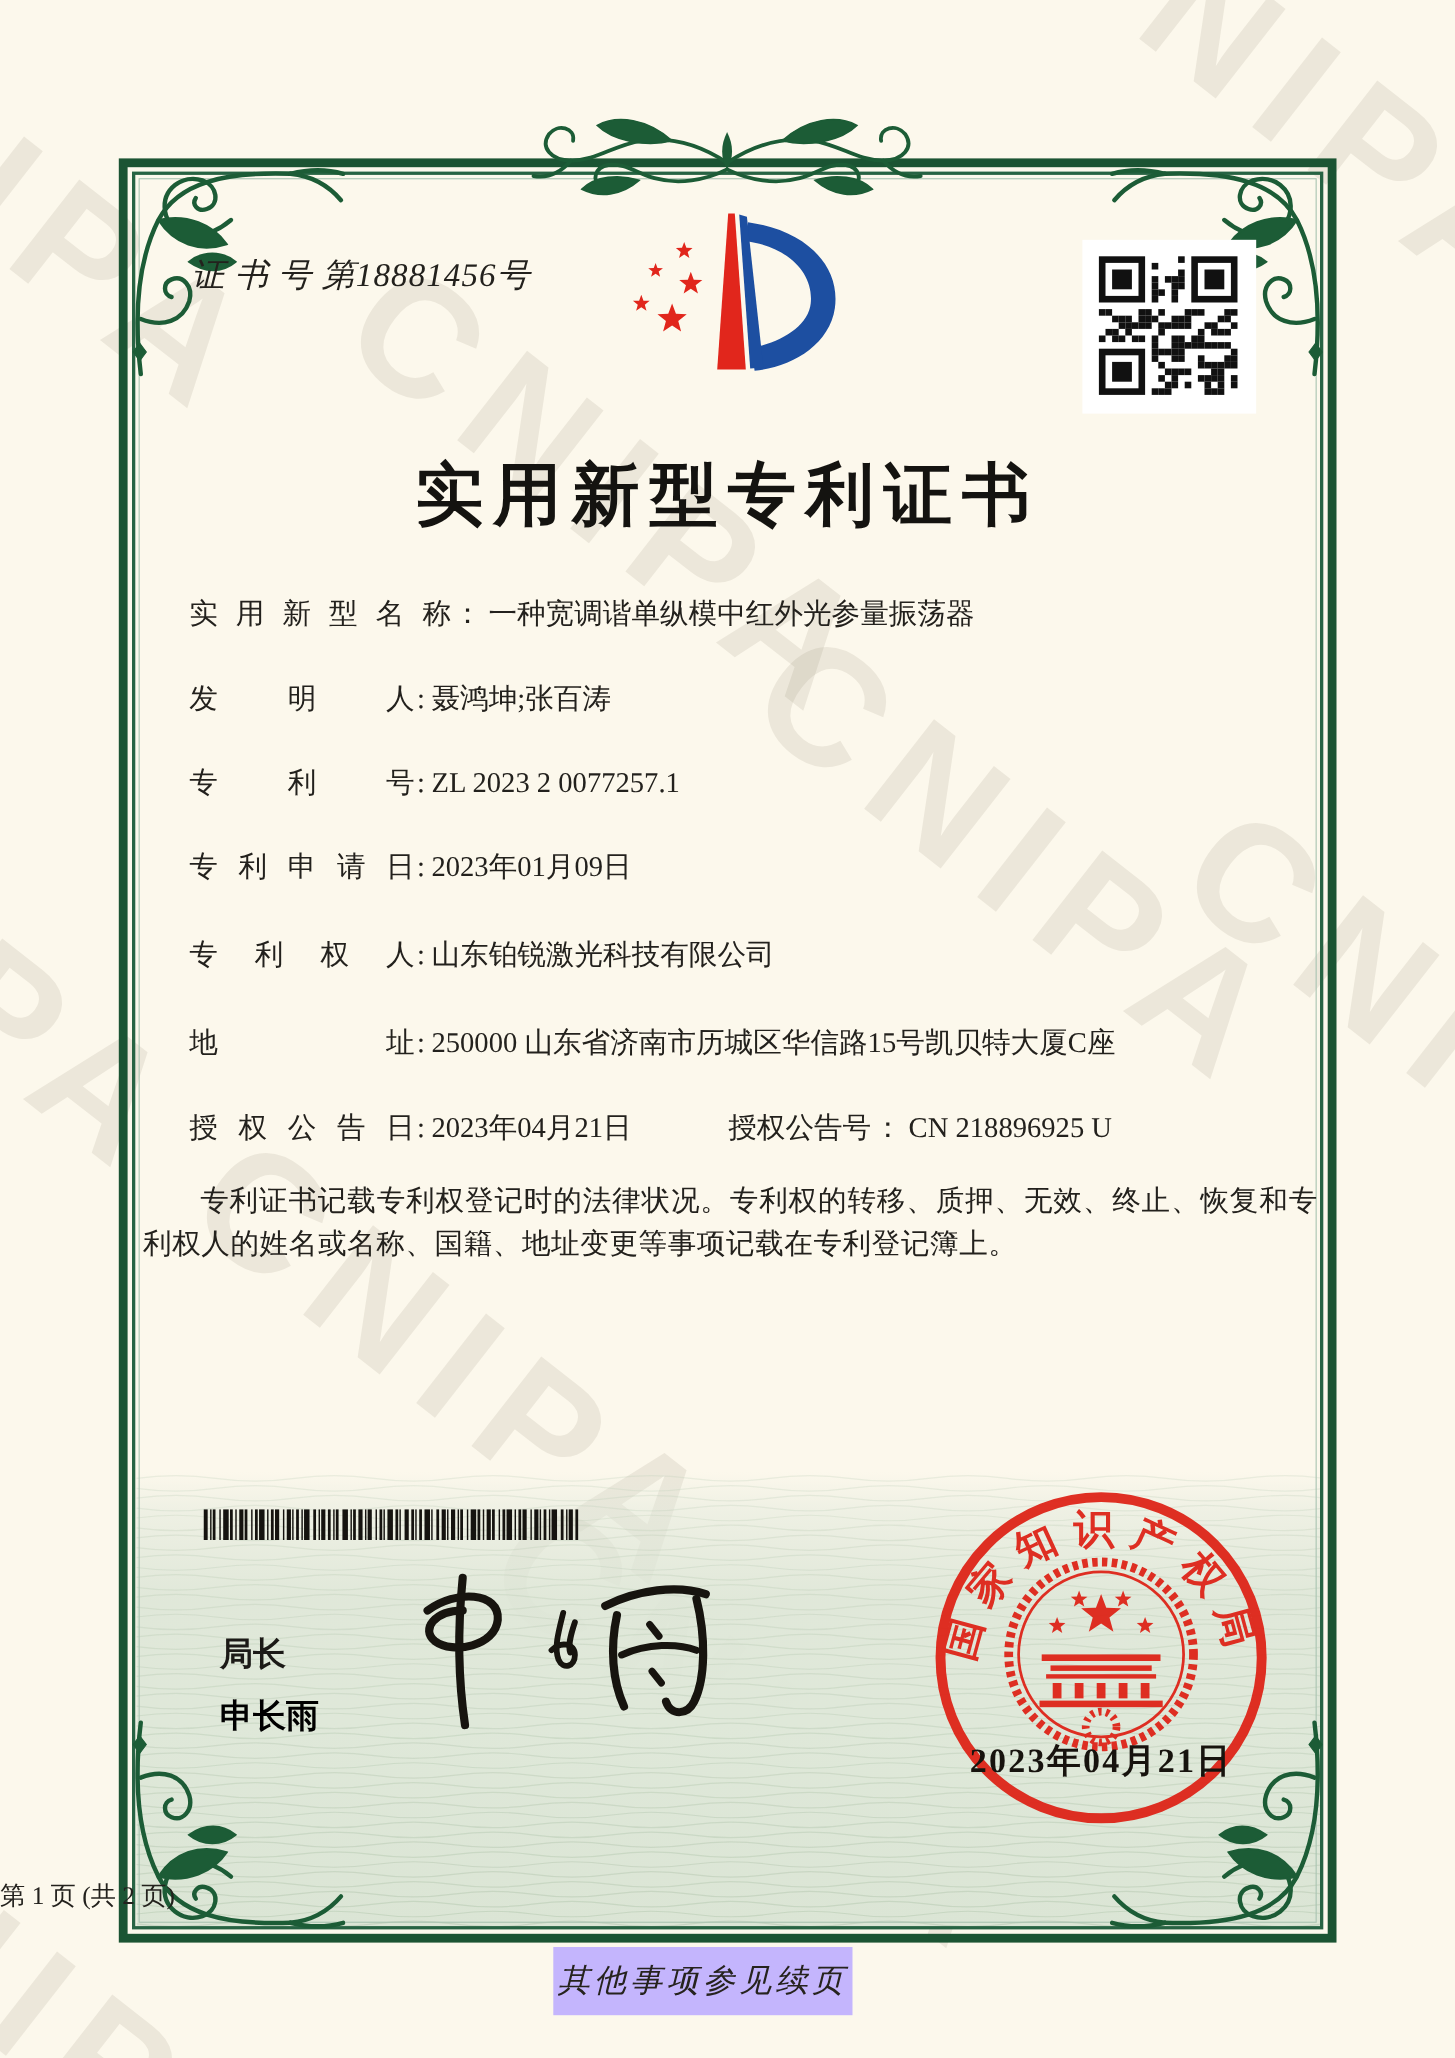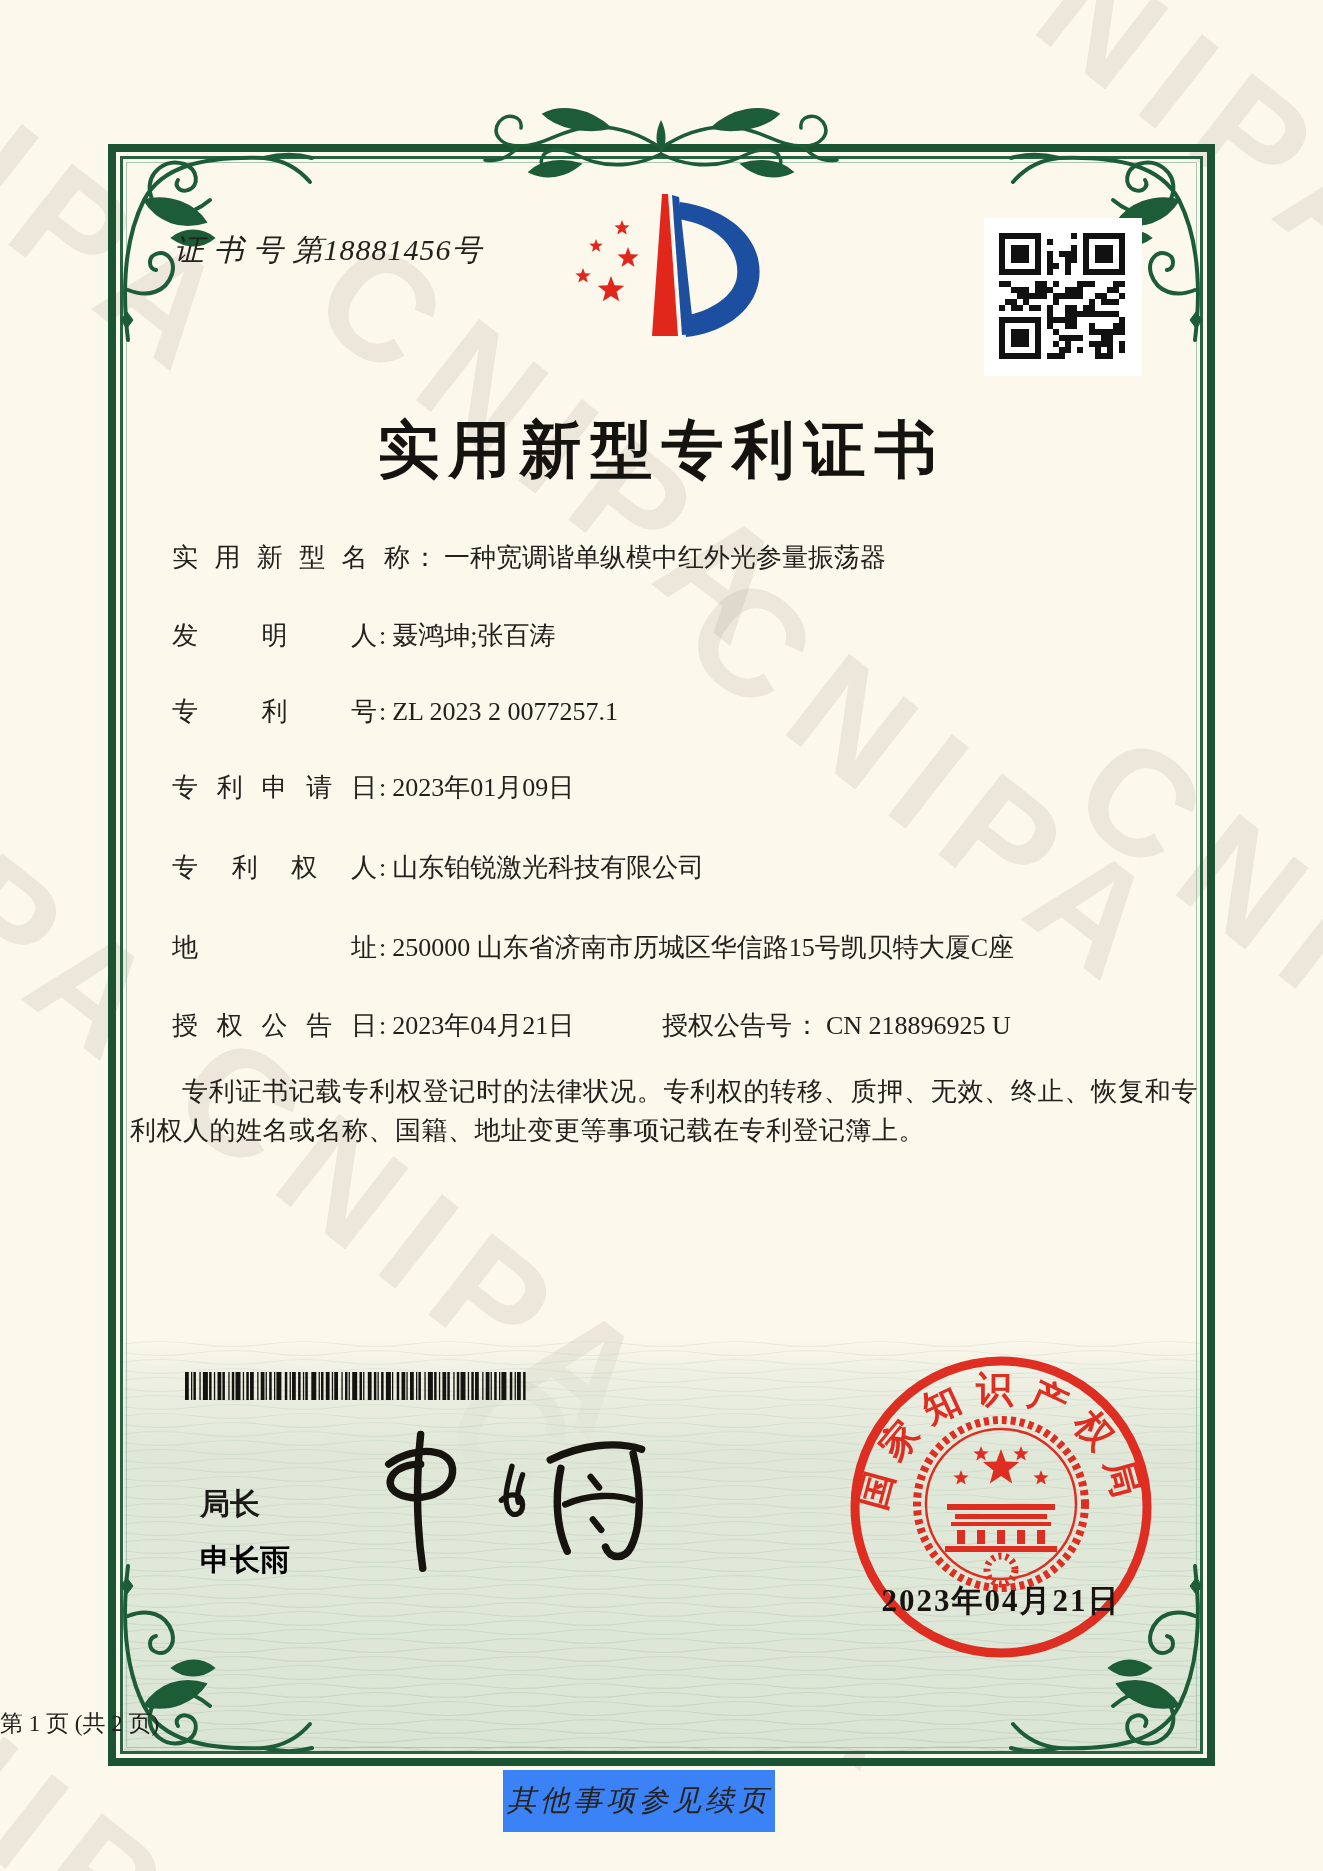--- a/index.html
+++ b/index.html
@@ -42,21 +42,21 @@
   .barcode{left:185px;top:1372px;}
   .director-label{left:200px;top:1484px;font-family:"Liberation Sans","DejaVu Sans",sans-serif;
                   font-size:30px;font-weight:600;color:#1c1a17;}
   .director-name{left:200px;top:1540px;font-family:"Liberation Sans","DejaVu Sans",sans-serif;
                  font-size:30px;font-weight:600;color:#000000;}
   .signature{left:352px;top:1428px;z-index:4;}
   .seal{left:846px;top:1352px;z-index:4;opacity:.94;}
   .seal-date{left:846px;top:1580px;width:310px;text-align:center;font-size:31px;font-weight:600;
              color:#17130e;letter-spacing:2px;z-index:5;}
   .page-info{left:0;top:1708px;width:1323px;text-align:left;font-size:23px;z-index:3;}
-  .note-box{left:503px;top:1770px;width:272px;height:62px;background:#3b82f6;z-index:3;
+  .note-box{left:503px;top:1770px;width:272px;height:62px;background:#c4b5fd;z-index:3;
             display:flex;align-items:center;justify-content:center;}
   .note-box span{font-size:29px;font-style:italic;letter-spacing:4px;color:#26231e;}
 </style>
 </head>
 <body>
 
 <div class="page">
 
   <div class="wm" style="left:-170px;top:-70px">CNIPA</div>
   <div class="wm" style="left:1010px;top:-160px">CNIPA</div>

